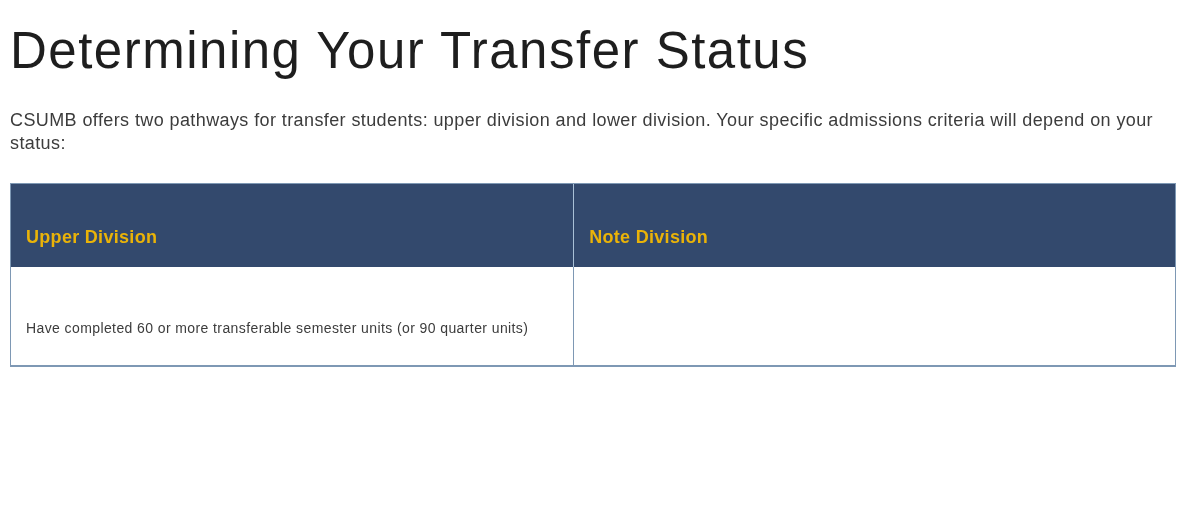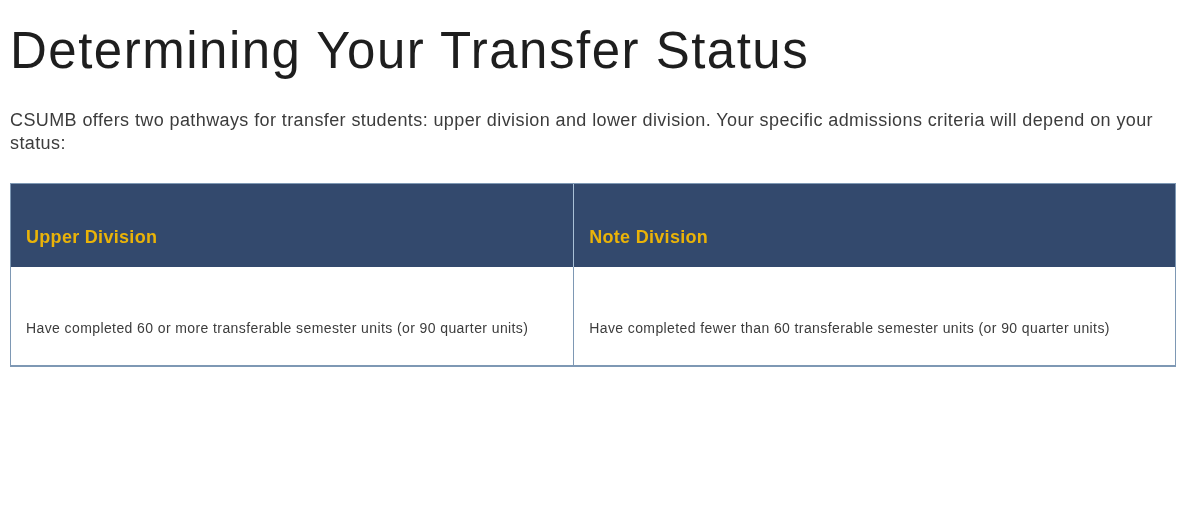--- a/index.html
+++ b/index.html
@@ -94,18 +94,17 @@
     <div class="t-col">
       <div class="t-header">Upper Division</div>
       <div class="t-body">
         <p>Have completed 60 or more transferable semester units (or 90 quarter units)</p>
       </div>
     </div>
 
     <div class="t-col">
       <div class="t-header">Note Division</div>
       <div class="t-body">
-        <p>Have completed fewer than 60 transferable semester units (or 90 quarter units)</p>
       </div>
     </div>
 
   </div>
 </div>
 
 </body></html>

